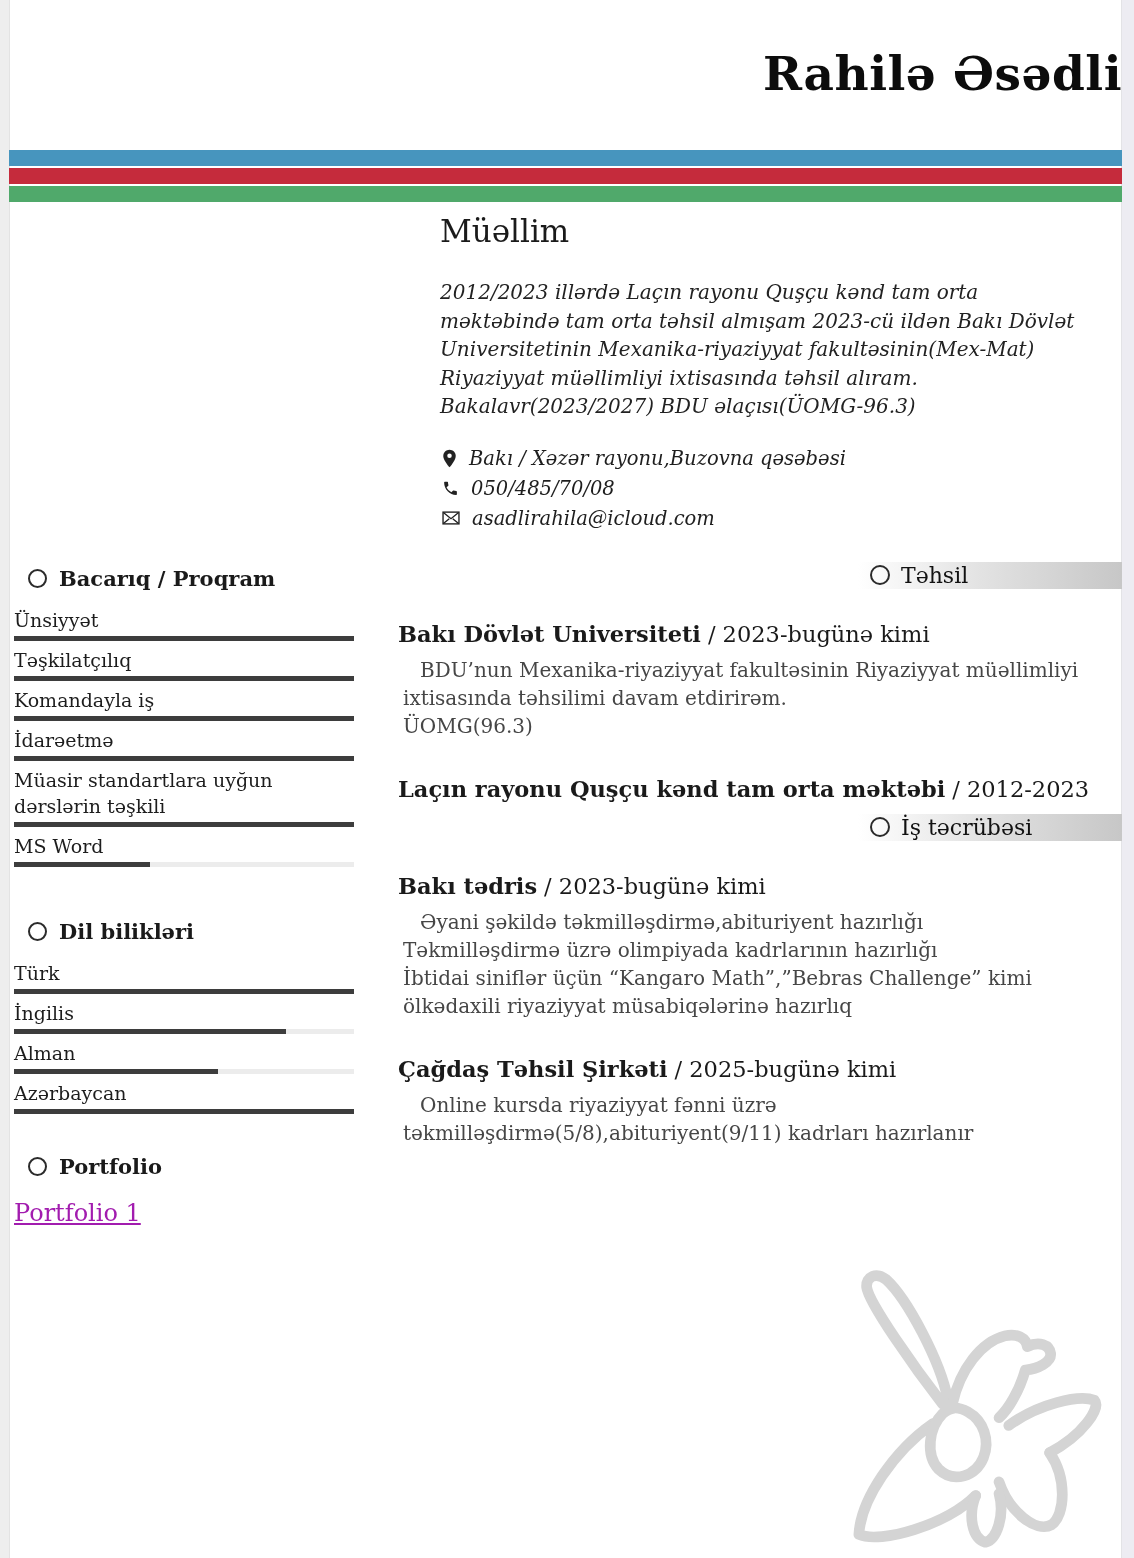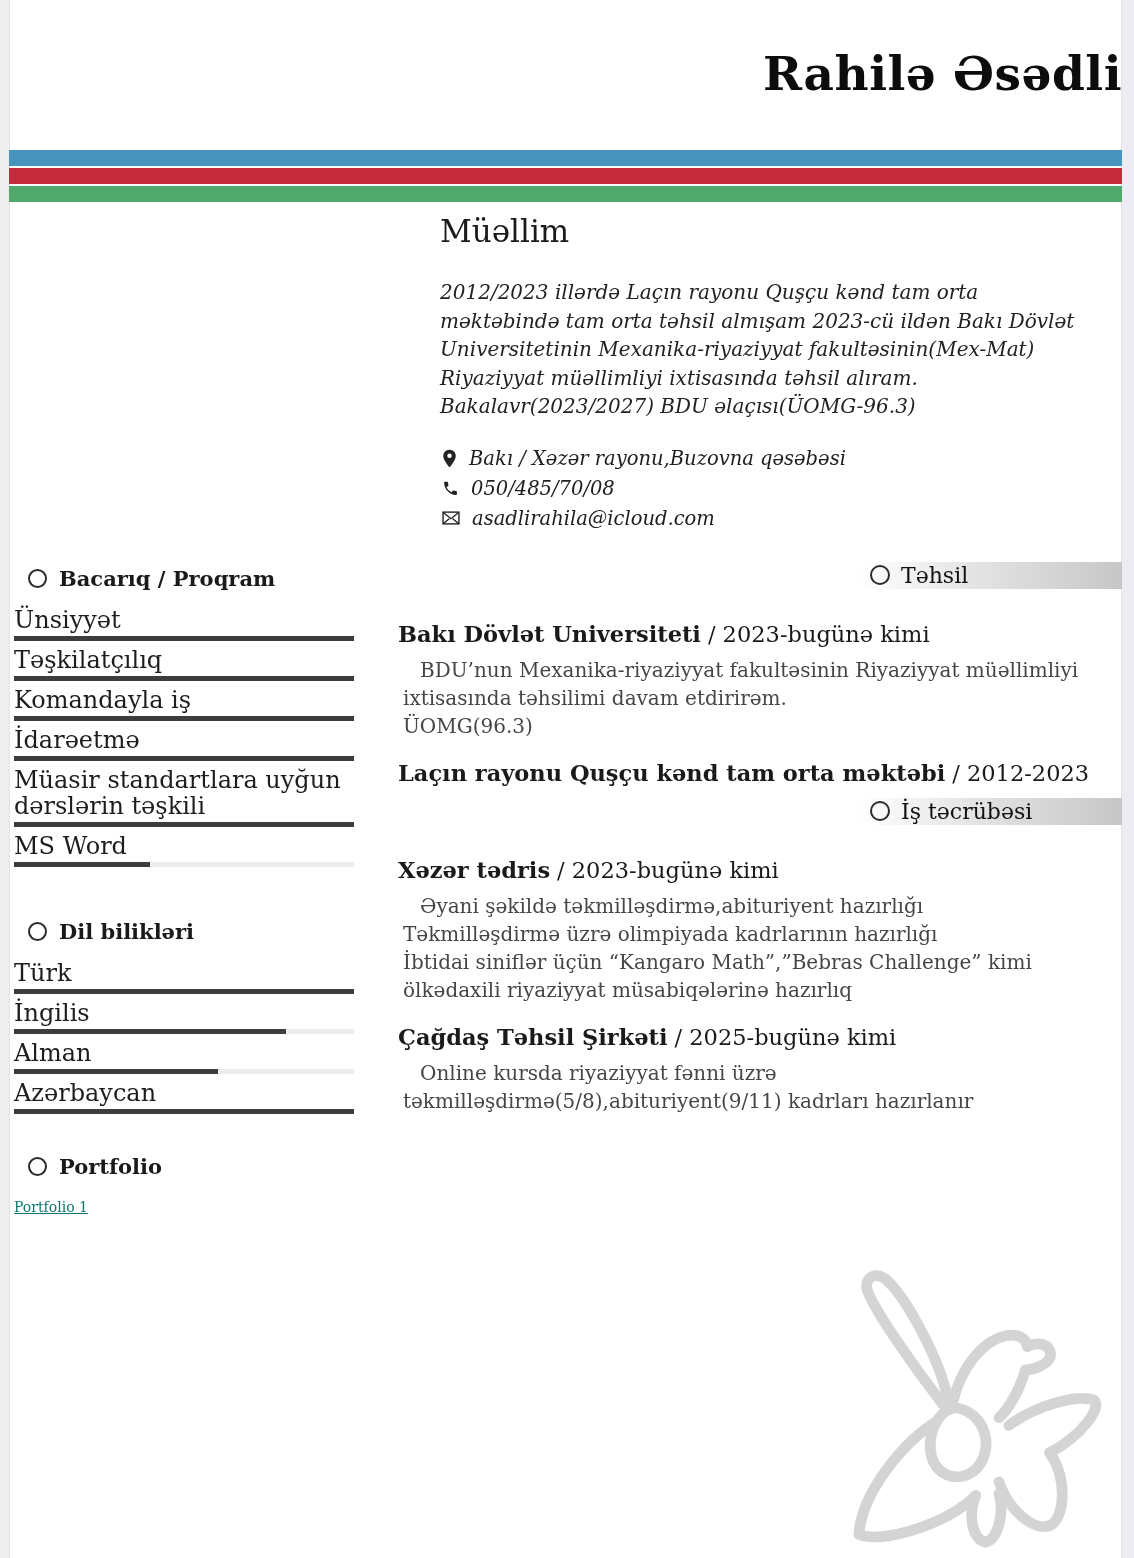--- a/index.html
+++ b/index.html
@@ -19,26 +19,26 @@
   .stripes{position:absolute;top:150px;left:9px;right:12px;}
   .stripe{height:16px;margin-bottom:2px;}
 
   
   .sidebar{position:absolute;left:14px;top:566px;width:340px;}
   .side-heading{display:flex;align-items:center;gap:12px;padding-left:14px;
     font-size:21px;font-weight:700;margin-bottom:16px;}
   .circle-icon{width:15px;height:15px;border:2.5px solid #2b2b2b;border-radius:50%;
     flex:0 0 auto;background:#fff;}
   .skill-row{margin-bottom:6px;}
-  .skill-label{font-size:24px;line-height:26px;color:#1d1d1d;}
+  .skill-label{font-size:19px;line-height:26px;color:#1d1d1d;}
   .bar-track{height:5px;background:#ececec;margin-top:3px;}
   .bar-fill{height:5px;background:#3d3d3d;}
   .side-gap{height:46px;}
   .side-gap-sm{height:34px;}
-  .portfolio-link{display:inline-block;margin-top:4px;font-size:14px;color:#0f766e;
+  .portfolio-link{display:inline-block;margin-top:4px;font-size:24px;color:#a21caf;
     text-decoration:underline;cursor:pointer;}
 
   
   .main{position:absolute;left:398px;top:212px;width:724px;}
   .job-title{padding-left:42px;font-size:31px;line-height:38px;margin-bottom:28px;}
   .summary{padding-left:42px;padding-right:18px;font-style:italic;font-size:20px;
     line-height:28.5px;color:#222;}
   .contact{margin-top:26px;padding-left:44px;}
   .contact-row{display:flex;align-items:center;gap:12px;margin-bottom:7px;
     font-style:italic;font-size:19.5px;color:#1e1e1e;}
@@ -52,21 +52,21 @@
   }
   .section-bar .circle-icon{width:16px;height:16px;background:transparent;}
   .bar-edu{margin-top:32px;}
   .bar-exp{margin-top:12px;}
 
   .entry-title{font-size:22.5px;margin-top:32px;}
   .entry-title b{font-weight:700;}
   .entry-period{font-weight:400;margin-left:7px;}
   .entry-desc{margin-top:9px;padding-left:5px;padding-right:12px;
     font-size:20px;line-height:28px;color:#464646;text-indent:17px;white-space:pre-line;}
-  .mt-lg{margin-top:20px;}
+  .mt-lg{margin-top:36px;}
 
   
   .watermark{position:absolute;left:818px;top:1258px;width:292px;height:296px;}
 </style>
 </head>
 <body>
 
 <div class="edge edge-left"></div>
 <div class="edge edge-right"></div>
 
@@ -209,21 +209,21 @@
   <div class="entry-title mt-lg">
     <b>Laçın rayonu Quşçu kənd tam orta məktəbi</b><span class="entry-period">/ 2012-2023</span>
   </div>
 
   <div class="section-bar bar-exp">
     <span class="circle-icon"></span>
     <span>İş təcrübəsi</span>
   </div>
 
   <div class="entry-title">
-    <b>Xəzər tədris</b><span class="entry-period">/ 2023-bugünə kimi</span>
+    <b>Bakı tədris</b><span class="entry-period">/ 2023-bugünə kimi</span>
   </div>
   <div class="entry-desc">Əyani şəkildə təkmilləşdirmə,abituriyent hazırlığı
 Təkmilləşdirmə üzrə olimpiyada kadrlarının hazırlığı
 İbtidai siniflər üçün “Kangaro Math”,”Bebras Challenge” kimi ölkədaxili riyaziyyat müsabiqələrinə hazırlıq</div>
 
   <div class="entry-title mt-lg">
     <b>Çağdaş Təhsil Şirkəti</b><span class="entry-period">/ 2025-bugünə kimi</span>
   </div>
   <div class="entry-desc">Online kursda riyaziyyat fənni üzrə təkmilləşdirmə(5/8),abituriyent(9/11) kadrları hazırlanır</div>
 

